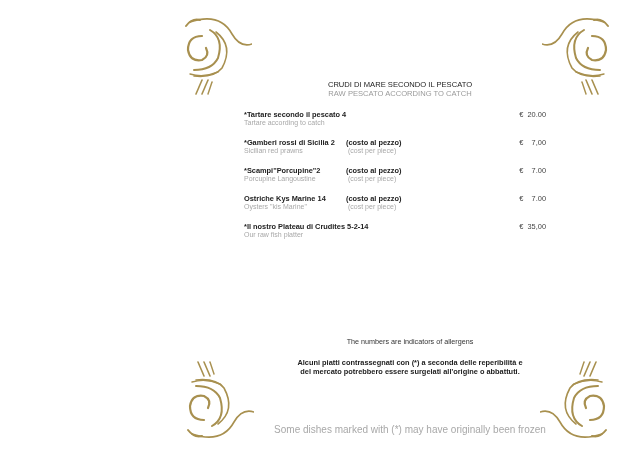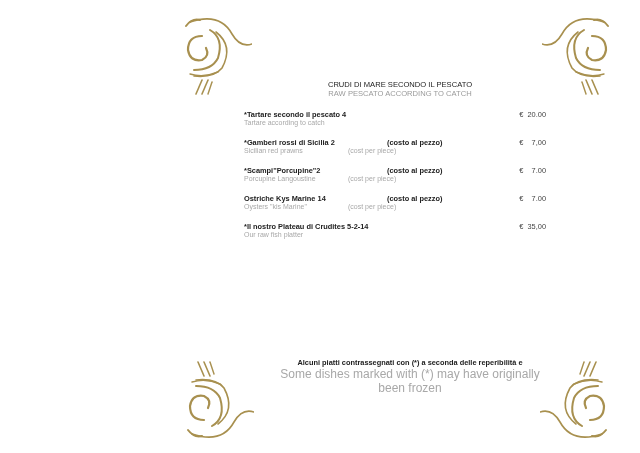--- a/index.html
+++ b/index.html
@@ -13,28 +13,28 @@
   .c-br { left:540px; top:358px; transform:scale(-1,-1); }
 
   .section-title { position:absolute; left:0; width:800px; top:80px; text-align:center; font-size:7.6px; font-weight:normal; color:#222; }
   .section-sub { position:absolute; left:0; width:800px; top:89px; text-align:center; font-size:7.6px; color:#9a9a9a; }
   .title-wrap { position:absolute; left:0; top:0; width:640px; }
   .title-wrap .section-title, .title-wrap .section-sub { left:240px; width:320px; }
 
   .item { position:absolute; left:244px; width:302px; height:22px; }
   .item .name { position:absolute; left:0; top:0; font-size:7.4px; font-weight:bold; color:#222; white-space:nowrap; }
   .item .desc { position:absolute; left:0; top:9px; font-size:7px; color:#a8a8a8; white-space:nowrap; }
-  .item .note { position:absolute; left:102px; top:0; font-size:7.4px; font-weight:bold; color:#222; white-space:nowrap;margin-left:41px; }
+  .item .note { position:absolute; left:102px; top:0; font-size:7.4px; font-weight:bold; color:#222; white-space:nowrap; }
   .item .note-en { position:absolute; left:104px; top:9px; font-size:7px; color:#a8a8a8; white-space:nowrap; }
   .item .price { position:absolute; right:0; top:0; font-size:7.4px; color:#444; white-space:pre;margin-left:19px; }
 
   .footer { position:absolute; left:270px; width:280px; text-align:center; }
   .f-bold { font-size:7.4px; font-weight:bold; color:#222; }
   .f-reg { font-size:7.2px; color:#333; }
-  .f-grey { font-size:12px; color:#a8a8a8; }
+  .f-grey { font-size:10px; color:#a8a8a8;margin-top:48px; }
 </style>
 </head>
 <body>
 
 <div class="corner c-tl">
   <svg viewBox="0 0 72 84">
     <g fill="none" stroke="#a8904f" stroke-linecap="round">
       <path d="M6 12 Q12 4 20 6" stroke-width="2"></path>
       <path d="M10 8 Q40 -2 52 20 Q60 34 72 30" stroke-width="1.6"></path>
       <path d="M22 22 Q8 22 8 36 Q10 48 22 46 Q30 42 26 34" stroke-width="2.2"></path>
@@ -124,17 +124,19 @@
   <span class="note-en">(cost per piece)</span>
   <span class="price">€    7.00</span>
 </div>
 <div class="item" style="top:222px;">
   <span class="name">*Il nostro Plateau di Crudites 5-2-14</span>
   <span class="desc">Our raw fish platter</span>
   <span class="price">€  35,00</span>
 </div>
 
 <div class="footer" style="top:337px;">
+  <div class="f-reg">The numbers are indicators of allergens</div>
 </div>
 <div class="footer" style="top:358px;">
   <div class="f-bold">Alcuni piatti contrassegnati con (*) a seconda delle reperibilità e</div>
+  <div class="f-bold">del mercato potrebbero essere surgelati all'origine o abbattuti.</div>
   <div class="f-grey">Some dishes marked with (*) may have originally been frozen</div>
 </div>
 
 </body></html>

